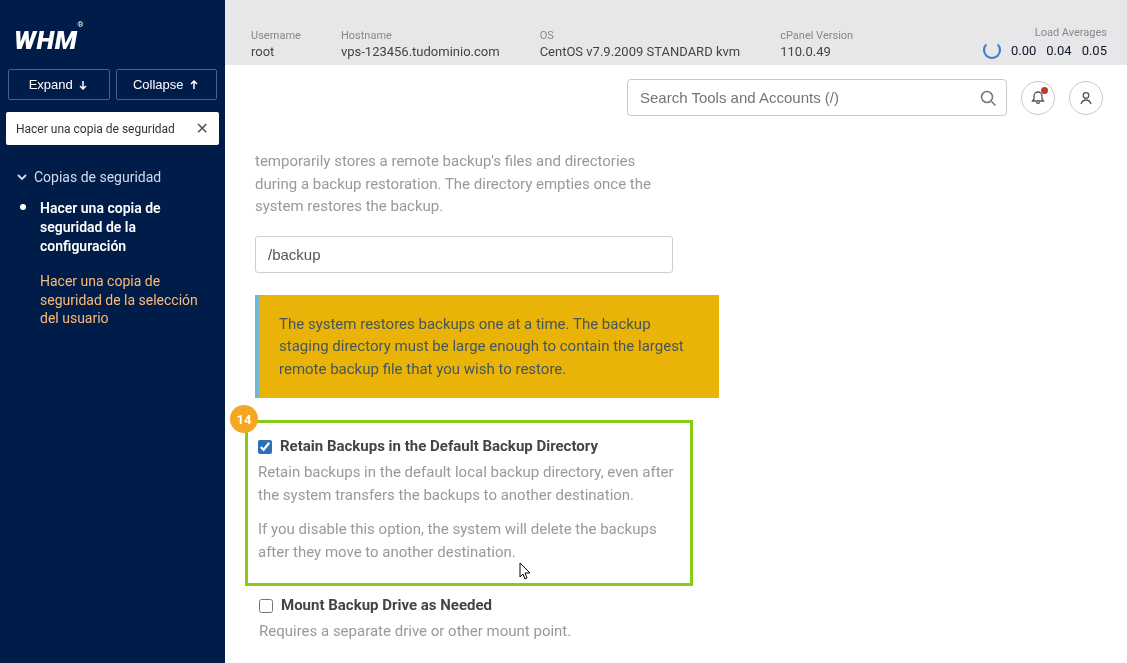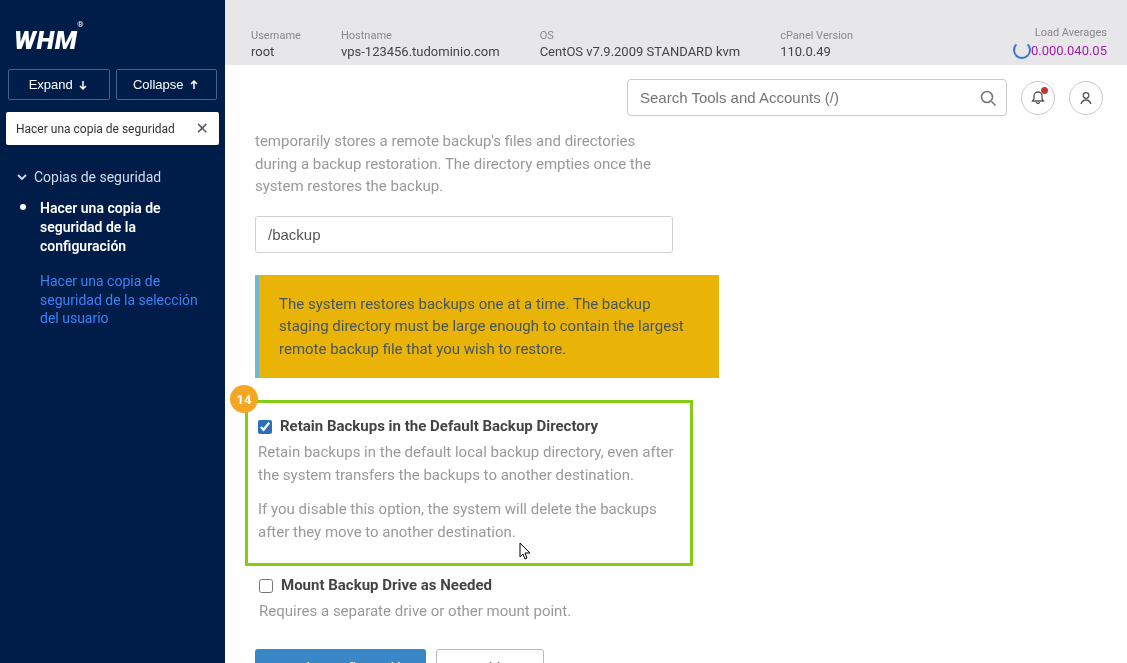--- a/index.html
+++ b/index.html
@@ -7,40 +7,40 @@
 .app { display: flex; height: 663px; width: 1127px; }
 .sidebar { width: 225px; background: #001d4a; color: #fff; display: flex; flex-direction: column; flex-shrink: 0; }
 .logo { padding: 18px 14px 14px; font-size: 26px; font-weight: 900; font-style: italic; letter-spacing: 0.5px; position: relative; margin-top: 7px; }
 .logo sup { font-size: 8px; font-weight: 400; font-style: normal; position: relative; top: -12px; }
 .expand-collapse { display: flex; gap: 6px; padding: 0 8px 12px; }
 .ec-btn { flex: 1; background: transparent; border: 1px solid #4a5f8a; color: #fff; padding: 7px 4px; font-size: 13px; cursor: pointer; border-radius: 2px; display: flex; align-items: center; justify-content: center; gap: 4px; }
 .breadcrumb-bar { background: #fff; color: #333; padding: 7px 10px; font-size: 12px; display: flex; align-items: center; justify-content: space-between; border-radius: 2px; margin: 0 6px 8px; }
 .breadcrumb-bar .x { font-size: 16px; color: #555; cursor: pointer; }
 .nav-section { padding: 10px 4px; }
 .nav-header { display: flex; align-items: center; gap: 6px; padding: 6px 12px; font-size: 14px; color: #d4dceb; cursor: pointer; }
-.nav-item { padding: 8px 12px 8px 36px; font-size: 14px; color: #3b82f6; cursor: pointer; position: relative; line-height: 1.35; }
+.nav-item { padding: 8px 12px 8px 36px; font-size: 14px; color: #fdba74; cursor: pointer; position: relative; line-height: 1.35; }
 .nav-item.active { color: #fff; font-weight: 600; }
 .nav-item.active::before { content: ""; position: absolute; left: 16px; top: 13px; width: 6px; height: 6px; border-radius: 50%; background: #fff; }
 .main { flex: 1; display: flex; flex-direction: column; background: #fff; overflow: hidden; }
 .topbar { background: #e7e7e9; padding: 6px 20px 6px 26px; display: flex; align-items: flex-end; gap: 40px; font-size: 11px; color: #666; }
 .topbar-item { display: flex; flex-direction: column; gap: 2px; }
 .topbar-item .label { color: #888; font-size: 11px; }
 .topbar-item .value { color: #444; font-size: 13px; }
 .topbar-spacer { flex: 1; }
 .topbar-load { text-align: right; }
 .topbar-load .label { color: #888; margin-top: 20px; }
-.topbar-load .values { display: flex; font-size: 13px; color: #a21caf; align-items: center; }
+.topbar-load .values { display: flex; gap: 10px; font-size: 13px; color: #0f172a; align-items: center; }
 .refresh-ic { width: 18px; height: 18px; border: 2px solid #3a76d0; border-top-color: transparent; border-radius: 50%; position: relative; }
 .searchbar-row { display: flex; align-items: center; padding: 14px 24px 14px 24px; gap: 14px; justify-content: flex-end; }
 .search-wrap { position: relative; width: 380px; }
 .search-wrap input { width: 100%; padding: 9px 36px 9px 12px; border: 1px solid #c9c9c9; border-radius: 4px; font-size: 15px; color: #555; }
 .search-wrap .sicon { position: absolute; right: 10px; top: 50%; transform: translateY(-50%); color: #888; }
 .circ-btn { width: 34px; height: 34px; border: 1px solid #c9c9c9; border-radius: 50%; background: #fff; display: flex; align-items: center; justify-content: center; cursor: pointer; position: relative; color: #555; }
 .circ-btn .dot { position: absolute; top: 5px; right: 6px; width: 7px; height: 7px; background: #c0392b; border-radius: 50%; }
-.content { padding: 0 18px 30px 30px; overflow: auto; flex: 1; position: relative; }
+.content { padding: 0 18px 30px 30px; overflow: auto; flex: 1; position: relative; margin-top: 20px; }
 .desc-text { color: #999; font-size: 15px; line-height: 1.5; max-width: 410px; margin-bottom: 18px; }
 .text-input { width: 418px; padding: 9px 12px; border: 1px solid #cfcfcf; border-radius: 3px; font-size: 15px; color: #555; margin-bottom: 22px; }
 .info-box { background: #eab308; border-left: 4px solid #6fb9d6; padding: 18px 20px; width: 464px; color: #45565d; font-size: 15px; line-height: 1.5; margin-bottom: 22px; }
 .highlight-group { border: 3px solid #84cc16; padding: 14px 16px 20px 6px; width: 448px; position: relative; margin-left: -10px; margin-bottom: 10px; }
 .badge-num { position: absolute; left: -18px; top: -18px; width: 28px; height: 28px; background: #f5a623; color: #fff; border-radius: 50%; display: flex; align-items: center; justify-content: center; font-weight: 700; font-size: 13px; }
 .cursor-ptr { position: absolute; right: 156px; bottom: 2px; font-size: 18px; color: #000; }
 .check-row { display: flex; align-items: flex-start; gap: 8px; margin-bottom: 4px; padding-left: 4px; }
 .check-row input { margin-top: 3px; accent-color: #2c6fbb; width: 14px; height: 14px; }
 .check-row label { font-weight: 700; font-size: 15px; color: #444; }
 .sub-desc { color: #999; font-size: 15px; line-height: 1.5; padding-left: 4px; margin-top: 6px; }

